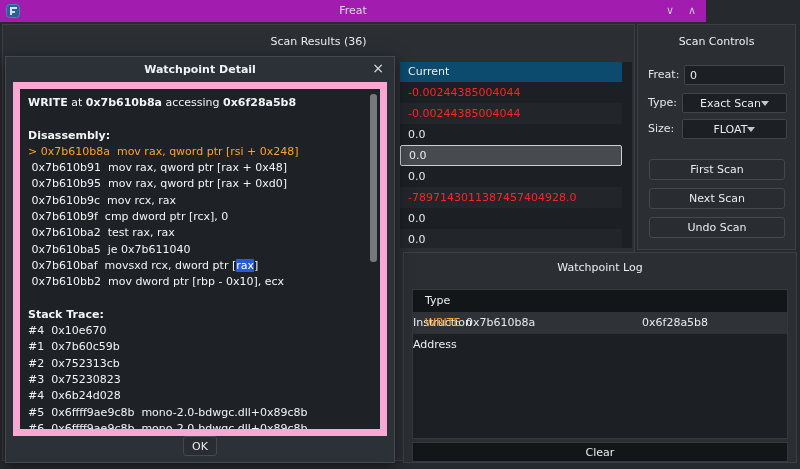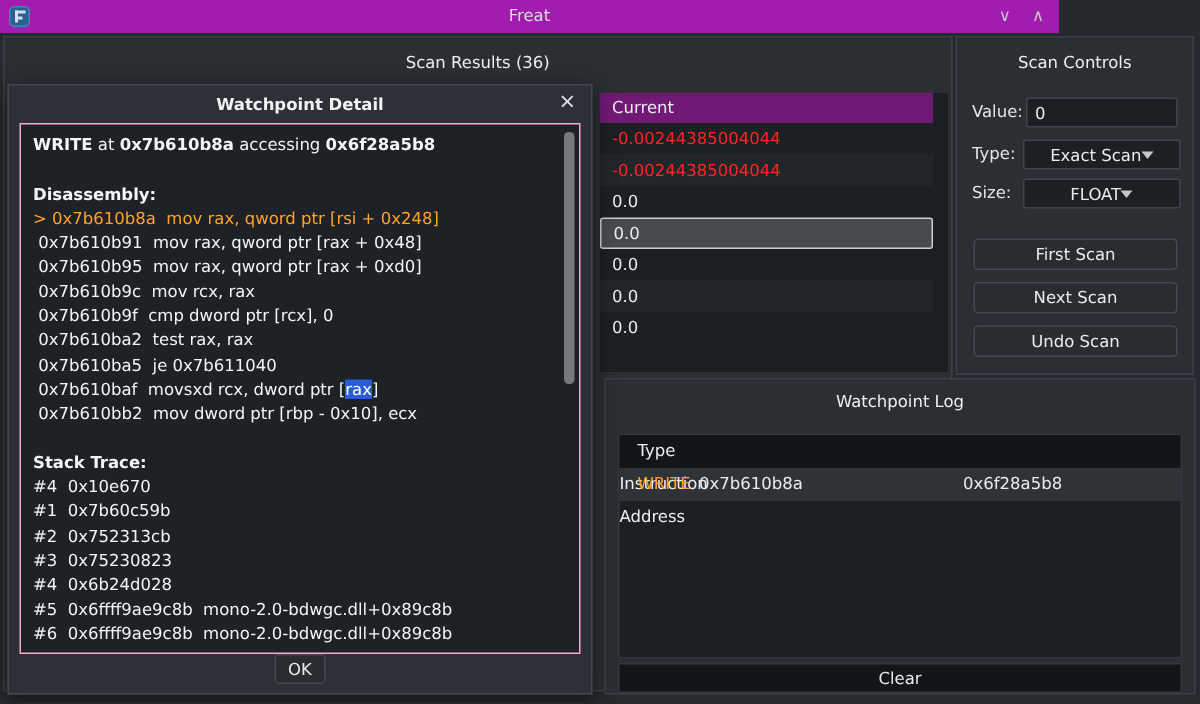--- a/index.html
+++ b/index.html
@@ -17,21 +17,21 @@
   .tb-title{position:absolute;left:0;right:0;top:0;height:22px;line-height:22px;text-align:center;color:#d8dcdf;font-size:11px;}
   .win-controls{position:absolute;right:10px;top:0;height:22px;display:flex;gap:14px;align-items:center;color:#c3c7cb;font-size:11px;}
   .win-btn{cursor:default;line-height:22px;}
 
   
   .main-panel{position:absolute;left:2px;top:24px;width:633px;height:437px;background:#2b2f34;border:1px solid #3b4046;box-sizing:border-box;}
   .panel-title{position:absolute;left:0;right:0;top:10px;text-align:center;color:#eceef0;}
 
   
   .scan-list{position:absolute;left:400px;top:62px;width:232px;height:186px;overflow:hidden;background:#1c1f23;}
-  .scan-header{width:222px;height:20px;line-height:20px;background:#701a75;color:#eceef0;padding-left:8px;box-sizing:border-box;}
+  .scan-header{width:222px;height:20px;line-height:20px;background:#0c4a6e;color:#eceef0;padding-left:8px;box-sizing:border-box;}
   .scan-row{width:222px;height:21px;line-height:21px;padding-left:8px;box-sizing:border-box;background:#1c1f23;color:#e9ecee;}
   .scan-row:nth-child(even){background:#22262b;}
   .scan-row.red{color:#ff2323;}
   .scan-row.selected{background:#474b50;border:1px solid #cdd0d3;border-radius:2px;line-height:19px;}
 
   
   .controls-panel{position:absolute;left:637px;top:24px;width:159px;height:226px;background:#2b2f34;border:1px solid #3b4046;box-sizing:border-box;}
   .ctrl-row{position:absolute;left:0;width:100%;height:20px;}
   .ctrl-row label{position:absolute;left:10px;top:3px;color:#e3e6e9;}
   .value-input{position:absolute;left:46px;top:0;width:101px;height:20px;background:#1c1f23;border:1px solid #40454b;border-radius:2px;color:#e9ecee;font-family:inherit;font-size:11px;padding:0 5px;box-sizing:border-box;}
@@ -48,21 +48,21 @@
   .col-type{width:41px;padding-left:12px;box-sizing:content-box;}
   .col-instr{width:176px;}
   .col-addr{flex:1;}
   .type-write{color:#ffa227;}
   .clear-btn{position:absolute;left:8px;top:189px;width:376px;height:20px;background:#131619;border:1px solid #35393f;border-radius:0;color:#e9ecee;font-family:inherit;font-size:11px;cursor:default;}
 
   
   .dialog{position:absolute;left:5px;top:56px;width:390px;height:407px;background:#2c3137;border:1px solid #45494f;box-sizing:border-box;box-shadow:0 3px 14px rgba(0,0,0,.55);}
   .dialog-title{position:absolute;left:0;right:0;top:6px;text-align:center;font-weight:bold;color:#f0f2f4;}
   .dialog-close{position:absolute;right:10px;top:3px;font-size:14px;color:#dfe2e5;cursor:default;}
-  .textarea{position:absolute;left:7px;top:25px;width:374px;height:354px;background:#1e2226;border:1px solid #f9a8d4;box-sizing:border-box;padding:6px 8px;overflow:hidden;}
+  .textarea{position:absolute;left:7px;top:25px;width:374px;height:354px;background:#1e2226;border:7px solid #f9a8d4;box-sizing:border-box;padding:6px 8px;overflow:hidden;}
   .ta-line{white-space:pre;line-height:16.3px;min-height:16.3px;font-size:11px;color:#f2f4f6;}
   .ta-line.bold{font-weight:bold;}
   .ta-line.current{color:#ffa227;}
   .reg-hl{background:#2a5bd7;color:#ffffff;}
   .scroll-thumb{position:absolute;right:3px;top:5px;width:7px;height:168px;background:#75797e;border-radius:3px;}
   .ok-btn{position:absolute;left:50%;transform:translateX(-50%);bottom:6px;min-width:30px;padding:0 8px;height:20px;}
 </style>
 </head>
 <body>
 
@@ -85,30 +85,31 @@
 </div>
 
 <div class="scan-list">
   <div class="scan-header">Current</div>
   <div>
       <div class="scan-row red">-0.00244385004044</div>
       <div class="scan-row red">-0.00244385004044</div>
       <div class="scan-row">0.0</div>
       <div class="scan-row selected">0.0</div>
       <div class="scan-row">0.0</div>
+      <div class="scan-row red">-7897143011387457404928.0</div>
       <div class="scan-row">0.0</div>
       <div class="scan-row">0.0</div>
     </div>
 </div>
 
 <div class="controls-panel">
   <div class="panel-title">Scan Controls</div>
 
   <div class="ctrl-row" style="top:40px">
-    <label>Value:</label>
+    <label>Freat:</label>
     <input class="value-input" value="0" style="">
   </div>
 
   <div class="ctrl-row" style="top:68px">
     <label>Type:</label>
     <div class="combo">
       <span>Exact Scan</span>
       <span class="chev"></span>
     </div>
   </div>

